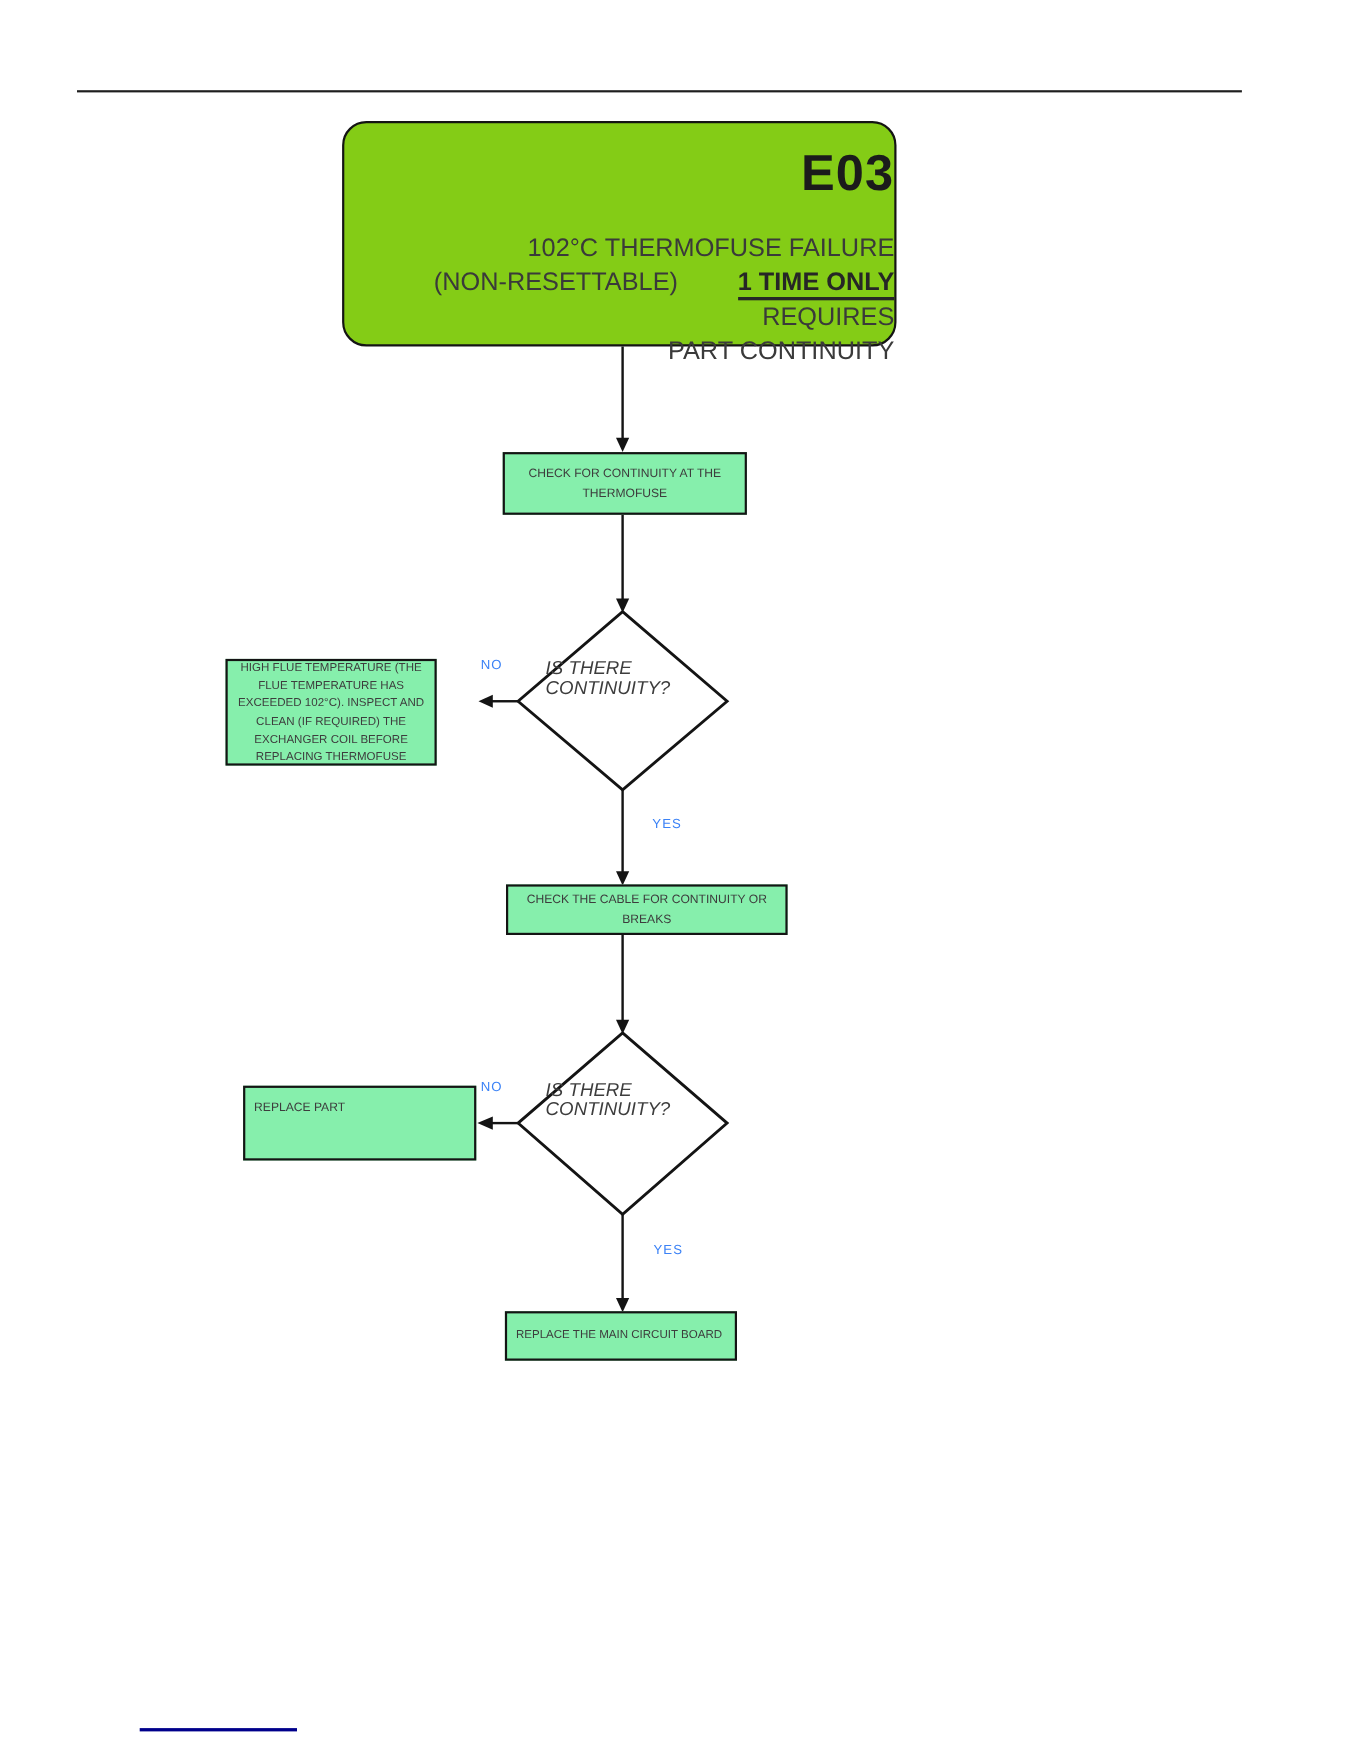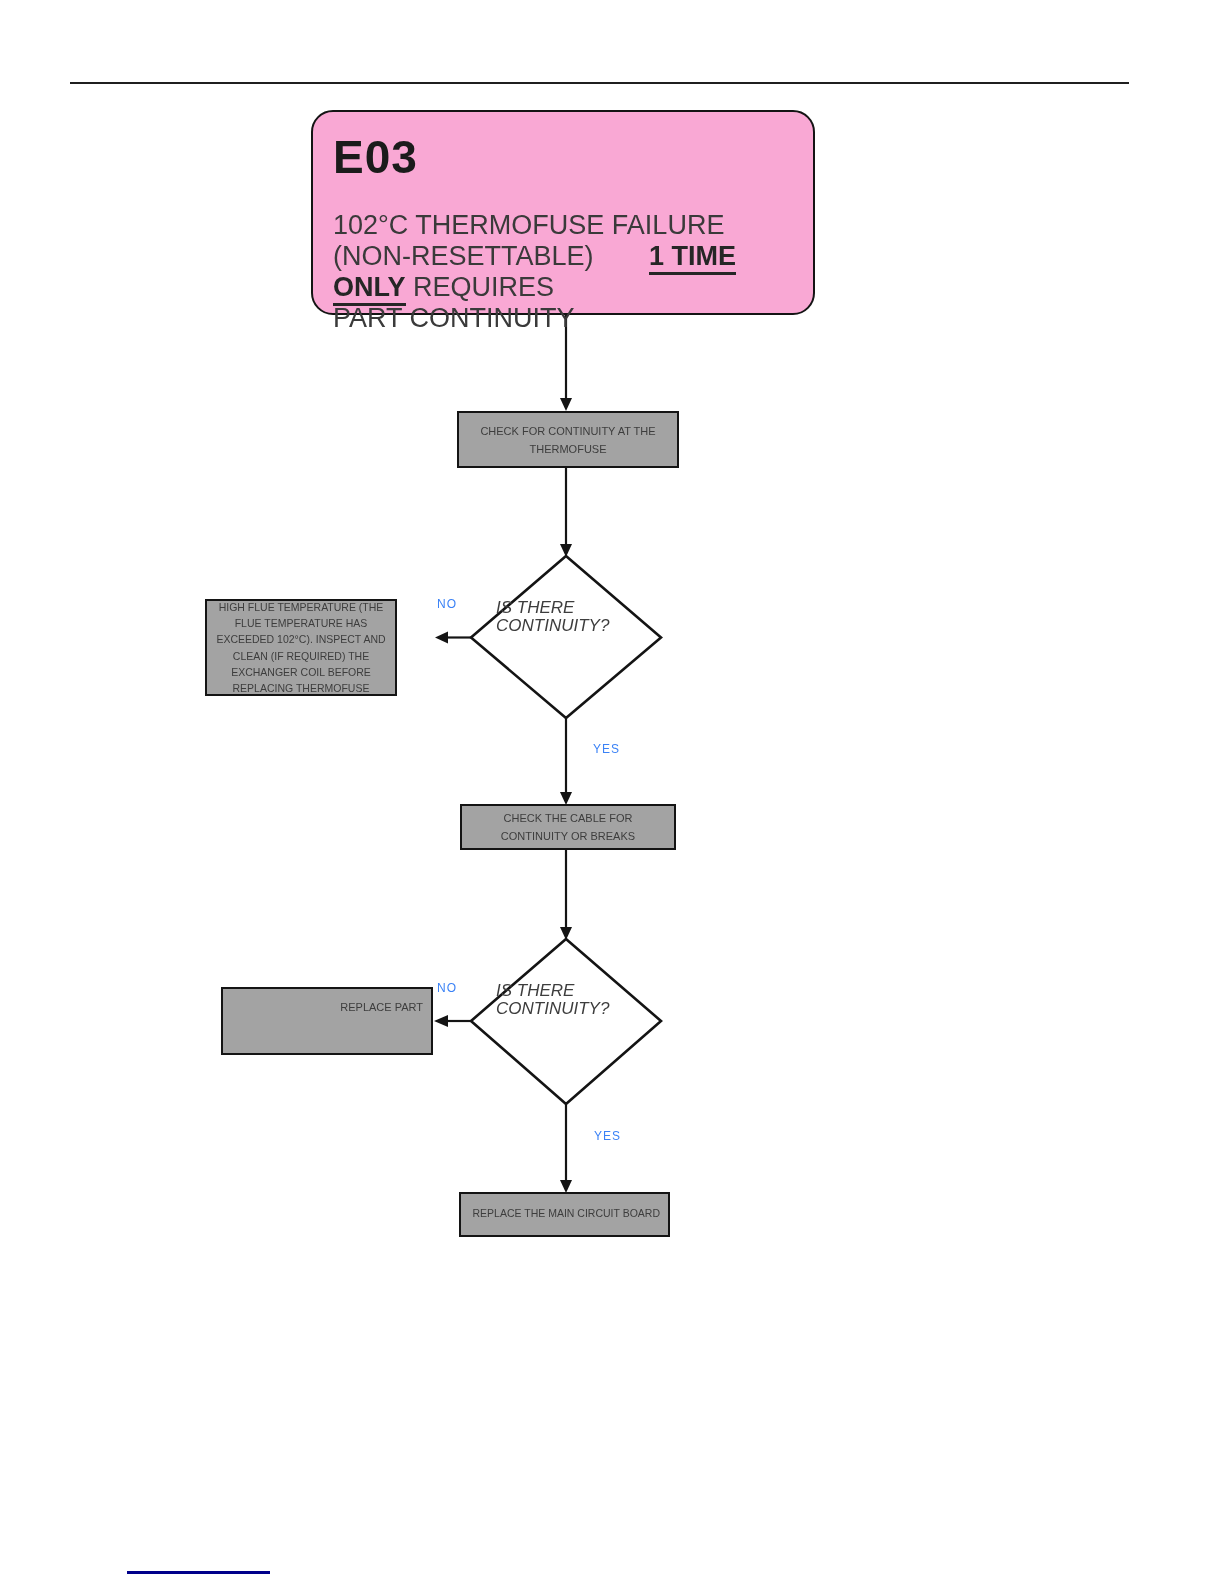--- a/index.html
+++ b/index.html
@@ -33,71 +33,71 @@
   
   .start-box {
     position: absolute;
     left: 311px;
     top: 110px;
     width: 504px;
     height: 205px;
     box-sizing: border-box;
     border: 2px solid #141414;
     border-radius: 22px;
-    background: #f9a8d4;
-    text-align: left;
+    background: #84cc16;
+    text-align: right;
     padding-left: 20px;
   }
   .start-code {
     margin-top: 18px;
     font-size: 46px;
     font-weight: 700;
     letter-spacing: 1px;
     color: #1b1b1b;
   }
   .start-desc {
     margin-top: 26px;
-    font-size: 27px;
+    font-size: 23px;
     line-height: 31px;
     color: #3a3a3a;
   }
   .em-underline {
     font-weight: 700;
     color: #262626;
     border-bottom: 3px solid #262626;
     padding-bottom: 1px;
     margin-left: 48px;
   }
   
   .pbox {
     position: absolute;
     box-sizing: border-box;
     border: 2px solid #141414;
-    background: #a3a3a3;
+    background: #86efac;
     color: #3d3d3d;
     font-size: 11px;
     line-height: 18px;
     text-align: center;
     display: flex;
     align-items: center;
-    justify-content: flex-end;
+    justify-content: flex-start;
     padding: 2px 8px;
   }
   .pbox.top-aligned {
     align-items: flex-start;
   }
   #box-check-thermofuse { left: 457px; top: 411px; width: 222px; height: 57px; }
   #box-high-flue {
     left: 205px; top: 599px; width: 192px; height: 97px;
     border-width: 2.5px;
     font-size: 10.5px;
     line-height: 16.2px;
     padding: 4px 7px;
   }
-  #box-check-cable { left: 460px; top: 804px; width: 216px; height: 46px; }
+  #box-check-cable { left: 460px; top: 804px; width: 256px; height: 46px; }
   #box-replace-part {
     left: 221px; top: 987px; width: 212px; height: 68px;
     border-width: 2.5px;
     padding-top: 9px;
   }
   #box-replace-board {
     left: 459px; top: 1192px; width: 211px; height: 45px;
     border-width: 2.5px;
     padding-top: 10px;
     font-size: 10.5px;

